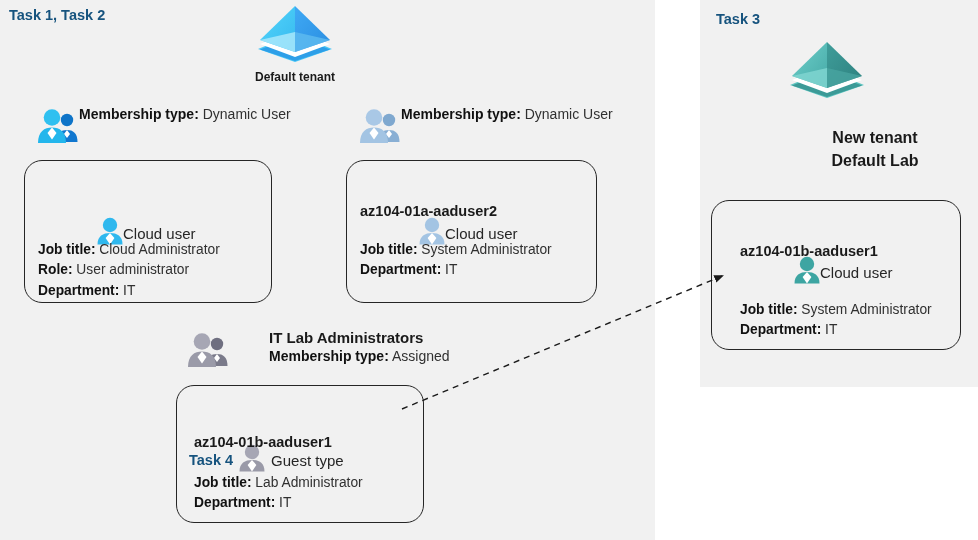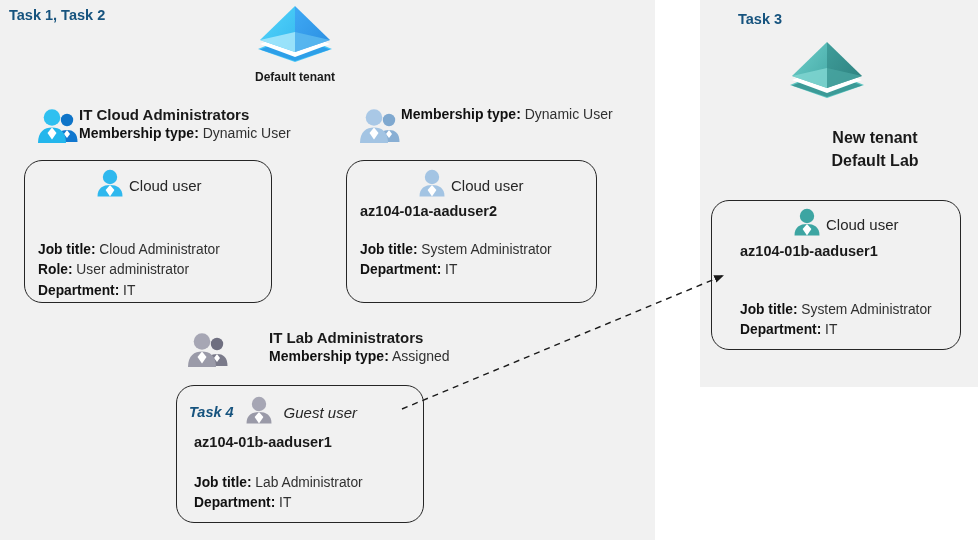--- a/index.html
+++ b/index.html
@@ -48,22 +48,22 @@
     position:absolute;
     border:1.6px solid #262626;
     border-radius:18px;
     background:transparent;
     box-sizing:border-box;
   }
   .card-head{
     position:absolute;
     display:flex;
     align-items:center;
-    gap:6px;
-    white-space:nowrap;
+    white-space:nowrap;
+    margin-top:48px;
   }
   .card-head .role-text{
     font-size:15px;
     color:#262626;
   }
   .card-head .task-inline{
     color:#16537e;
     font-weight:bold;
     font-size:14.5px;
     margin-right:6px;
@@ -104,21 +104,21 @@
   #connector{position:absolute;left:0;top:0;width:978px;height:540px;pointer-events:none;}
 </style>
 </head>
 <body>
 
 <div class="panel" id="left-panel"></div>
 <div class="panel" id="right-panel"></div>
 
 <div class="task-label" style="left:9px;top:7px;">Task 1, Task 2</div>
 
-<div class="task-label" style="left:738px;top:11px;text-align:right;">Task 3</div>
+<div class="task-label" style="left:716px;top:11px;text-align:right;">Task 3</div>
 
 <div class="tenant-icon" style="left:256px;top:2px;width:78px;height:62px;">
   <svg width="78" height="62" viewBox="0 0 78 62">
     <defs>
       <linearGradient id="dtA" x1="0" y1="0" x2="1" y2="1">
         <stop offset="0" stop-color="#55d6fb"></stop>
           <stop offset="1" stop-color="#36b9ef"></stop>
       </linearGradient>
       <linearGradient id="dtB" x1="0" y1="0" x2="1" y2="1">
         <stop offset="0" stop-color="#3fa9f5"></stop>
@@ -177,21 +177,20 @@
     <circle cx="31" cy="14" r="6.2" fill="#0e74c8"></circle>
     <path d="M20.5 36 C20.5 27 25 24 31 24 C37 24 41.5 27 41.5 36 Z" fill="#1177cf"></path>
     <path d="M31 24 L28 28 L31 32 L34 28 Z" fill="#ffffff"></path>
 
     <circle cx="16" cy="11.5" r="8.3" fill="#2fc0f0"></circle>
     <path d="M2 37 C2 25.5 8.5 21.5 16 21.5 C23.5 21.5 30 25.5 30 37 Z" fill="#23b6ec"></path>
     <path d="M16 21.5 L11.5 27 L16 33.5 L20.5 27 Z" fill="#ffffff"></path>
   </svg>
 </div>
 <div class="group-block" style="left:79px;top:106px;">
-  <div class="group-name">IT Cloud Administrators</div>
   <div class="group-member">
     <b>Membership type:</b>
     <span>Dynamic User</span>
   </div>
 </div>
 
 <div class="card" style="left:24px;top:160px;width:248px;height:143px;">
   <div class="card-head" style="left:72px;top:8px;">
     <span class="user-icon">
       <svg width="26" height="28" viewBox="0 0 26 28">
@@ -256,30 +255,30 @@
 </div>
 <div class="group-block" style="left:228px;top:329px;margin-left:41px;">
   <div class="group-name">IT Lab Administrators</div>
   <div class="group-member">
     <b>Membership type:</b>
     <span>Assigned</span>
   </div>
 </div>
 
 <div class="card" style="left:176px;top:385px;width:248px;height:138px;">
-  <div class="card-head" style="left:12px;top:10px;font-style:italic;">
+  <div class="card-head" style="left:12px;top:10px;">
     <span class="task-inline">Task 4</span>
     <span class="user-icon">
       <svg width="26" height="28" viewBox="0 0 26 28">
         <circle cx="13" cy="8" r="7.2" fill="#a6a6b4"></circle>
         <path d="M0.5 27.5 C0.5 19 6 16 13 16 C20 16 25.5 19 25.5 27.5 Z" fill="#9a9aa8"></path>
         <path d="M13 16 L8.6 21 L13 27.5 L17.4 21 Z" fill="#ffffff"></path>
       </svg>
     </span>
-    <span class="role-text" style="margin-left:6px;">Guest user</span>
+    <span class="role-text" style="margin-left:6px;">Guest type</span>
   </div>
   <div class="card-name" style="left:17px;top:48px;">az104-01b-aaduser1</div>
   <div class="card-attrs" style="left:17px;top:87px;">
     <div><b>Job title:</b> <span>Lab Administrator</span></div>
     <div><b>Department:</b> <span>IT</span></div>
   </div>
 </div>
 
 <div class="card" style="left:711px;top:200px;width:250px;height:150px;">
   <div class="card-head" style="left:82px;top:7px;">

